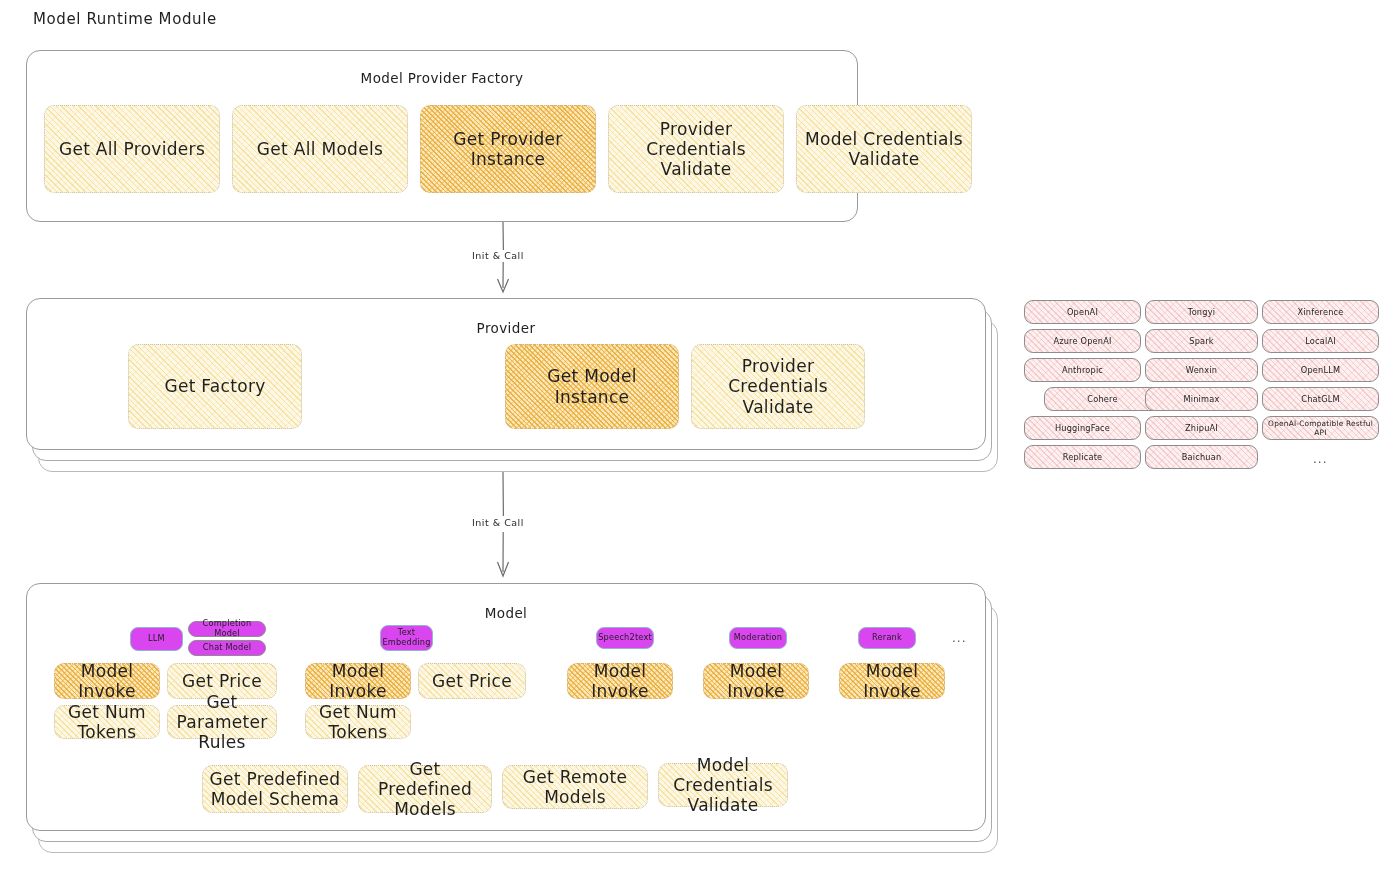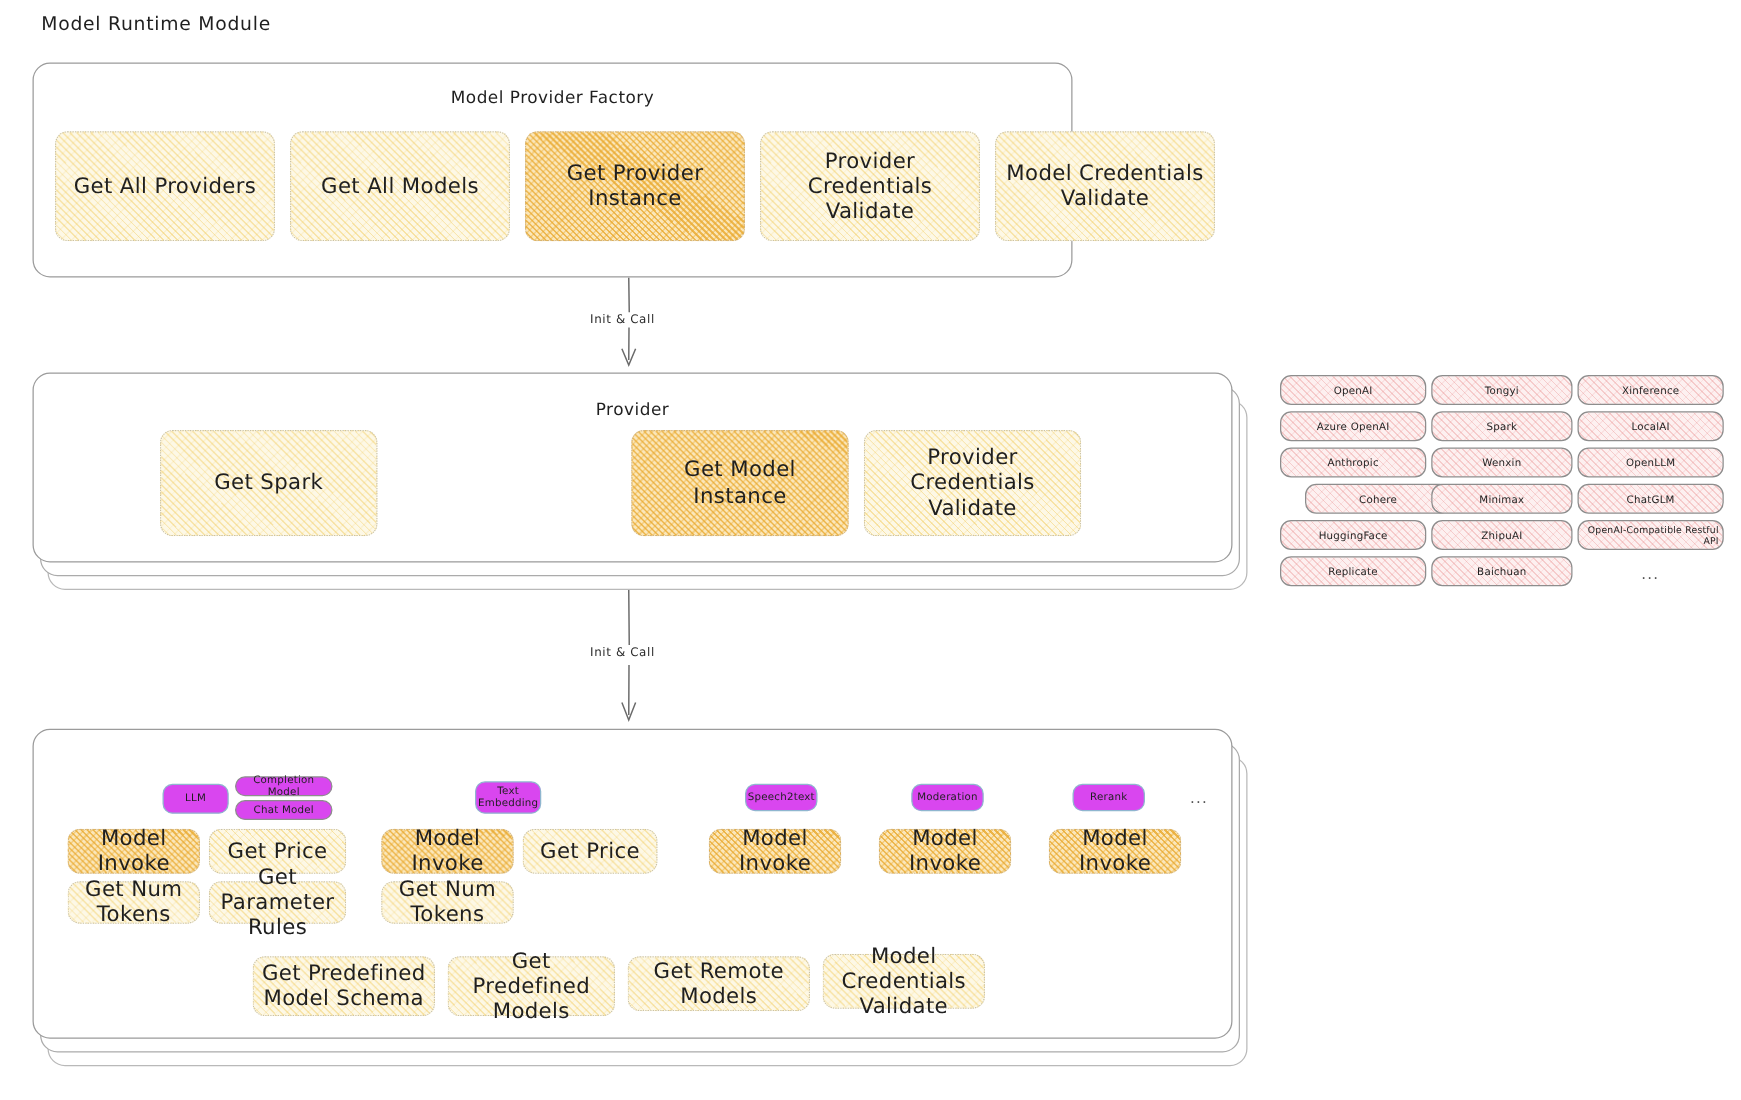--- a/index.html
+++ b/index.html
@@ -67,21 +67,21 @@
     background-color:#eaf4fb;
     background-image:
       repeating-linear-gradient(45deg, rgba(110,170,215,.30) 0 1px, rgba(0,0,0,0) 1px 4px),
       repeating-linear-gradient(-45deg, rgba(110,170,215,.14) 0 1px, rgba(0,0,0,0) 1px 6px);
   }
 
   .chip{
     position:absolute;box-sizing:border-box;
     border:1.2px solid #8d8d8d;border-radius:9px;
     display:flex;align-items:center;justify-content:center;
-    text-align:right;font-size:8.2px;color:#1f1f1f;letter-spacing:.2px;
+    text-align:center;font-size:8.2px;color:#1f1f1f;letter-spacing:.2px;
     line-height:1.25;padding:11px 3px;
   }
   .tag{
     position:absolute;box-sizing:border-box;
     border:1.2px solid #8d8d8d;border-radius:8px;background:#d946ef;
     display:flex;align-items:center;justify-content:center;
     text-align:center;font-size:8.2px;color:#1f1f1f;line-height:1.2;
     padding:1px 3px;letter-spacing:.2px;
   }
   .tag.blue{border-color:#8fb6cf;}
@@ -129,21 +129,21 @@
     <div class="arrow-label" style="left:-2px;top:28px;">Init &amp; Call</div>
   </div>
 
   <div class="panel-stack" style="left:26px;top:298px;width:960px;height:152px;">
     <div class="panel-layer l3"></div>
     <div class="panel-layer l2"></div>
     <div class="panel-layer l1"></div>
     <div class="panel-body">
       <div class="panel-title" style="top:22px;">Provider</div>
 
-      <div class="hbox fill-yellow" style="left:102px;top:46px;width:174px;height:85px;">Get Spark</div>
+      <div class="hbox fill-yellow" style="left:102px;top:46px;width:174px;height:85px;">Get Factory</div>
 
 
       <div class="hbox fill-orange" style="left:479px;top:46px;width:174px;height:85px;">Get Model Instance</div>
 
       <div class="hbox fill-yellow" style="left:665px;top:46px;width:174px;height:85px;">Provider Credentials Validate</div>
     </div>
   </div>
 
   <div style="position:absolute;left:1024px;top:300px;width:360px;height:175px;">
 
@@ -177,20 +177,21 @@
     </svg>
     <div class="arrow-label" style="left:-2px;top:45px;">Init &amp; Call</div>
   </div>
 
   <div class="panel-stack" style="left:26px;top:583px;width:960px;height:248px;">
     <div class="panel-layer l3"></div>
     <div class="panel-layer l2"></div>
     <div class="panel-layer l1"></div>
     <div class="panel-body">
 
+      <div class="panel-title" style="top:22px;">Model</div>
 
       <div class="tag blue fill-blue" style="left:104px;top:44px;width:53px;height:24px;">LLM</div>
       <div class="tag" style="left:162px;top:38px;width:78px;height:16px;">Completion Model</div>
       <div class="tag" style="left:162px;top:57px;width:78px;height:16px;">Chat Model</div>
 
       <div class="hbox fill-orange" style="left:28px;top:80px;width:106px;height:36px;">Model Invoke</div>
       <div class="hbox fill-yellow" style="left:141px;top:80px;width:110px;height:36px;">Get Price</div>
       <div class="hbox fill-yellow" style="left:28px;top:122px;width:106px;height:34px;">Get Num Tokens</div>
       <div class="hbox fill-yellow" style="left:141px;top:122px;width:110px;height:34px;border-radius:10px;">Get Parameter Rules</div>
 

